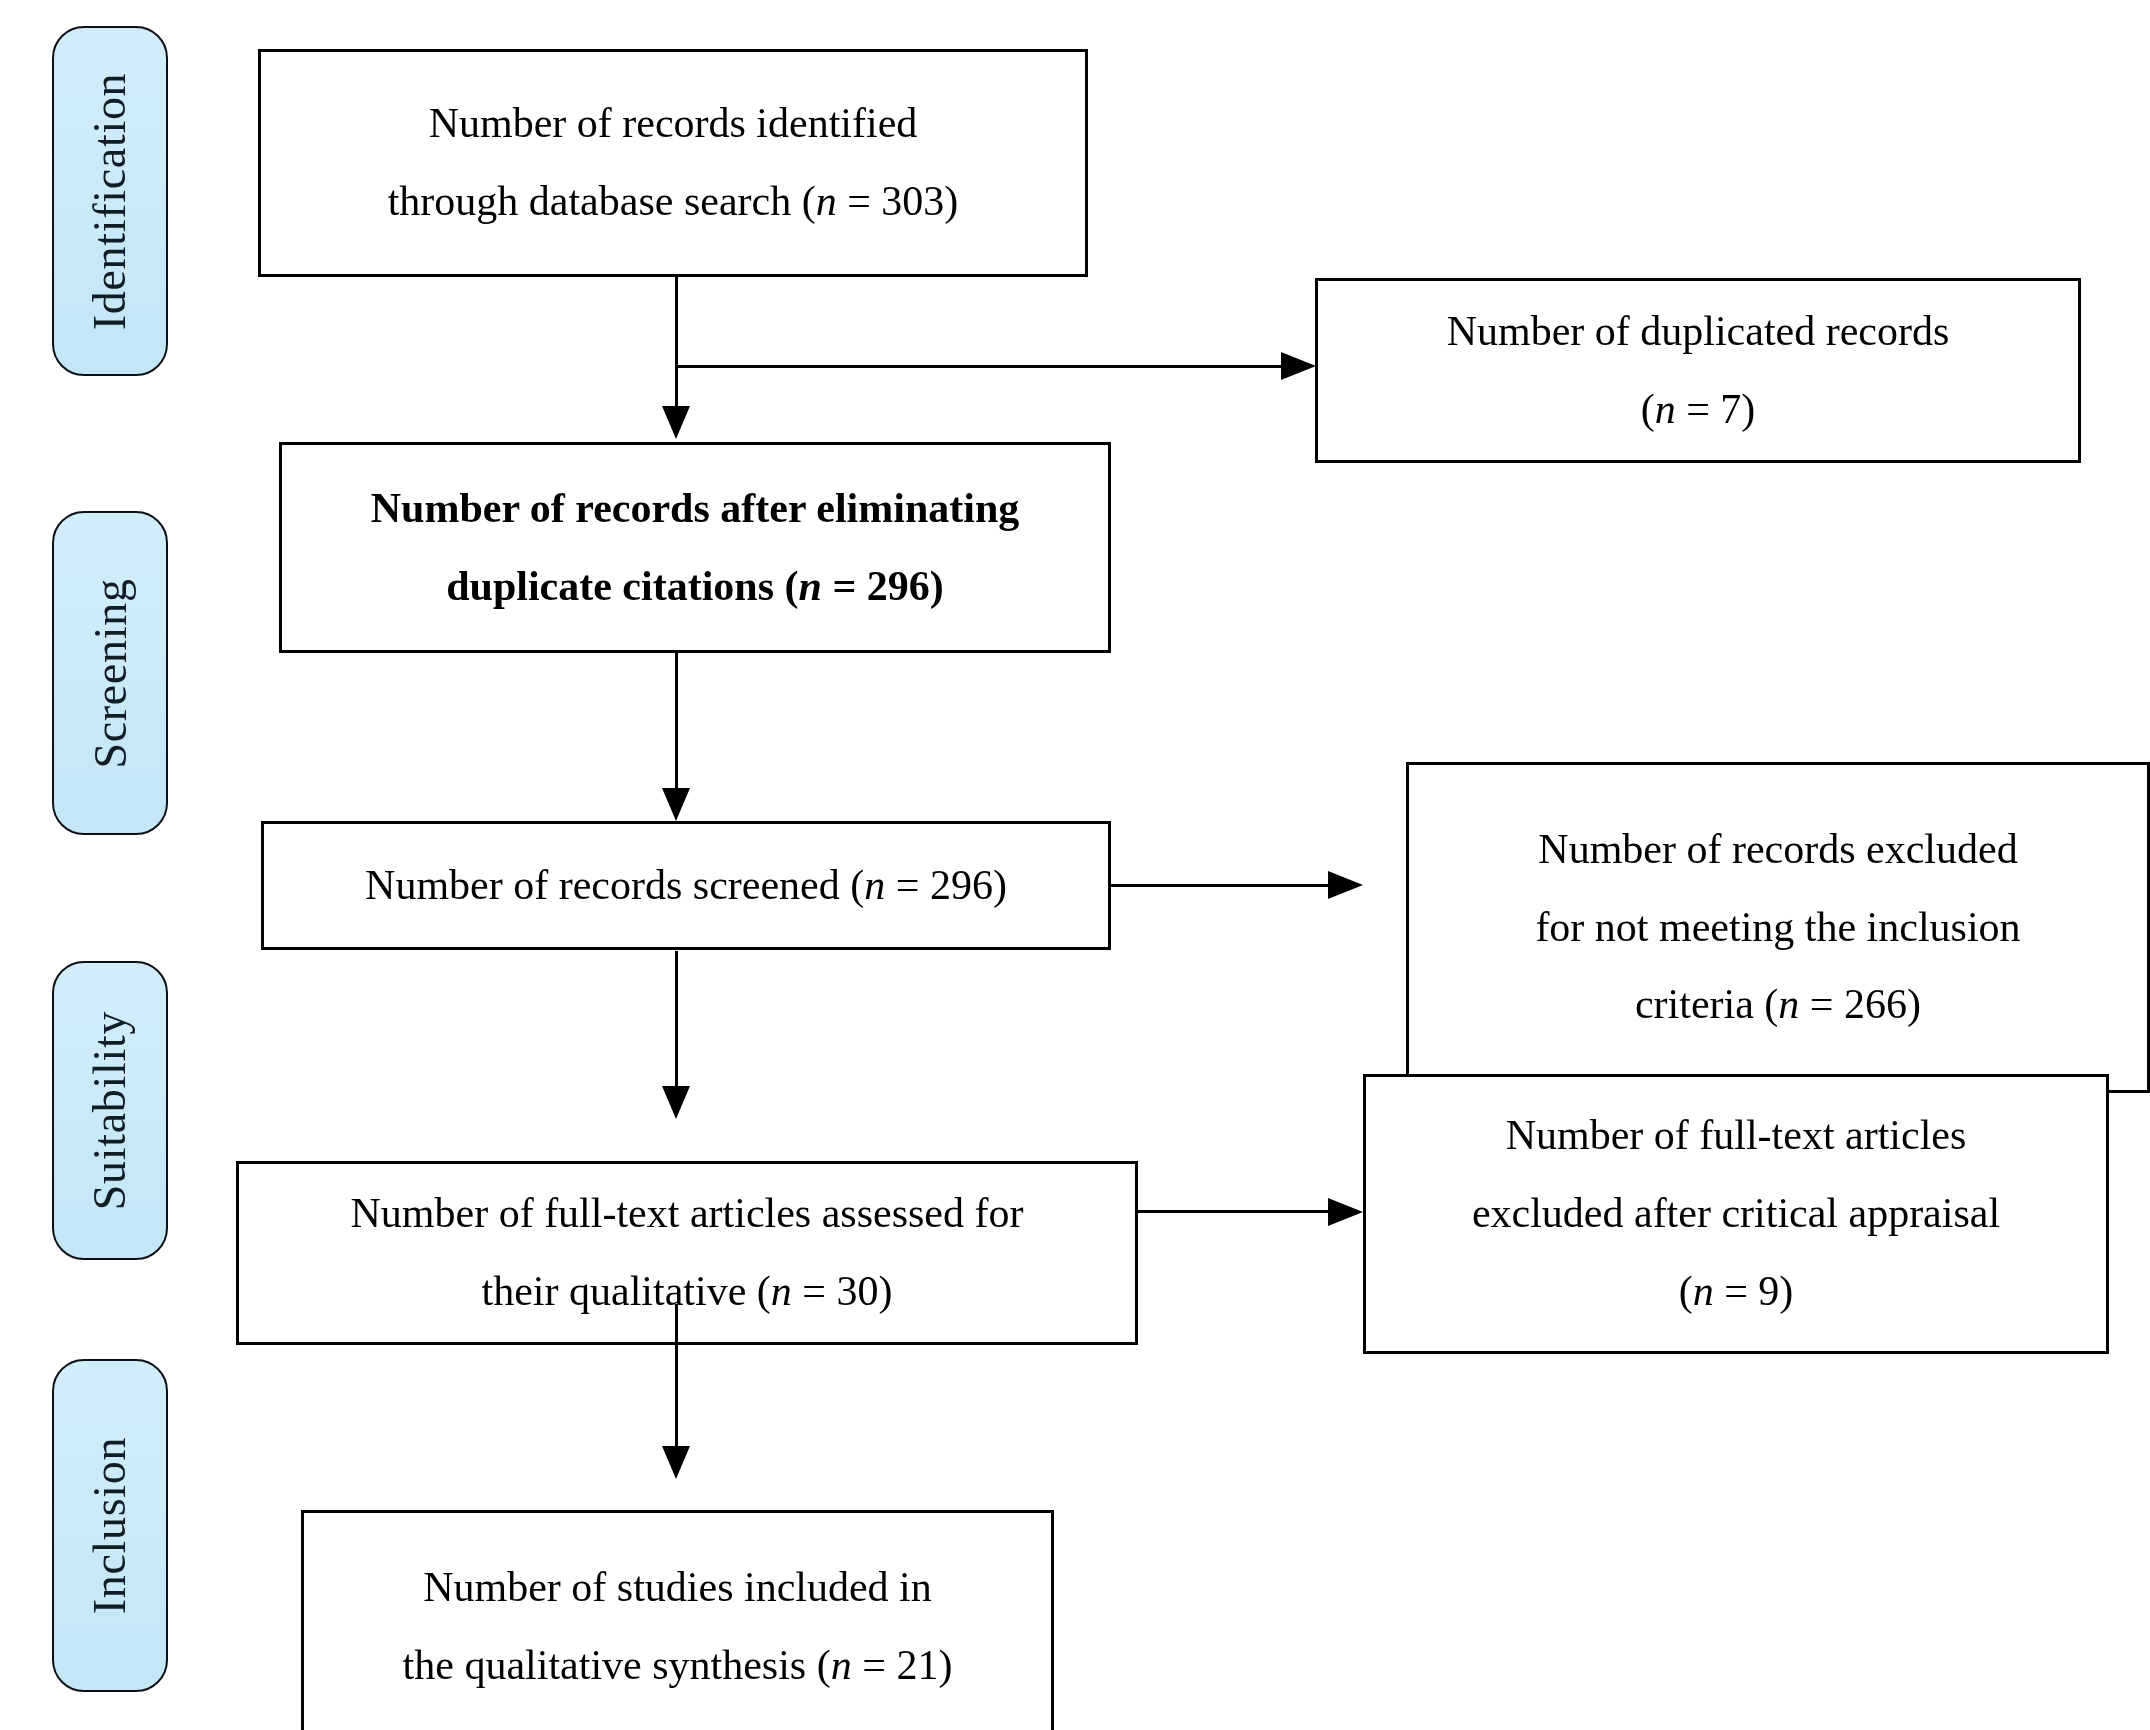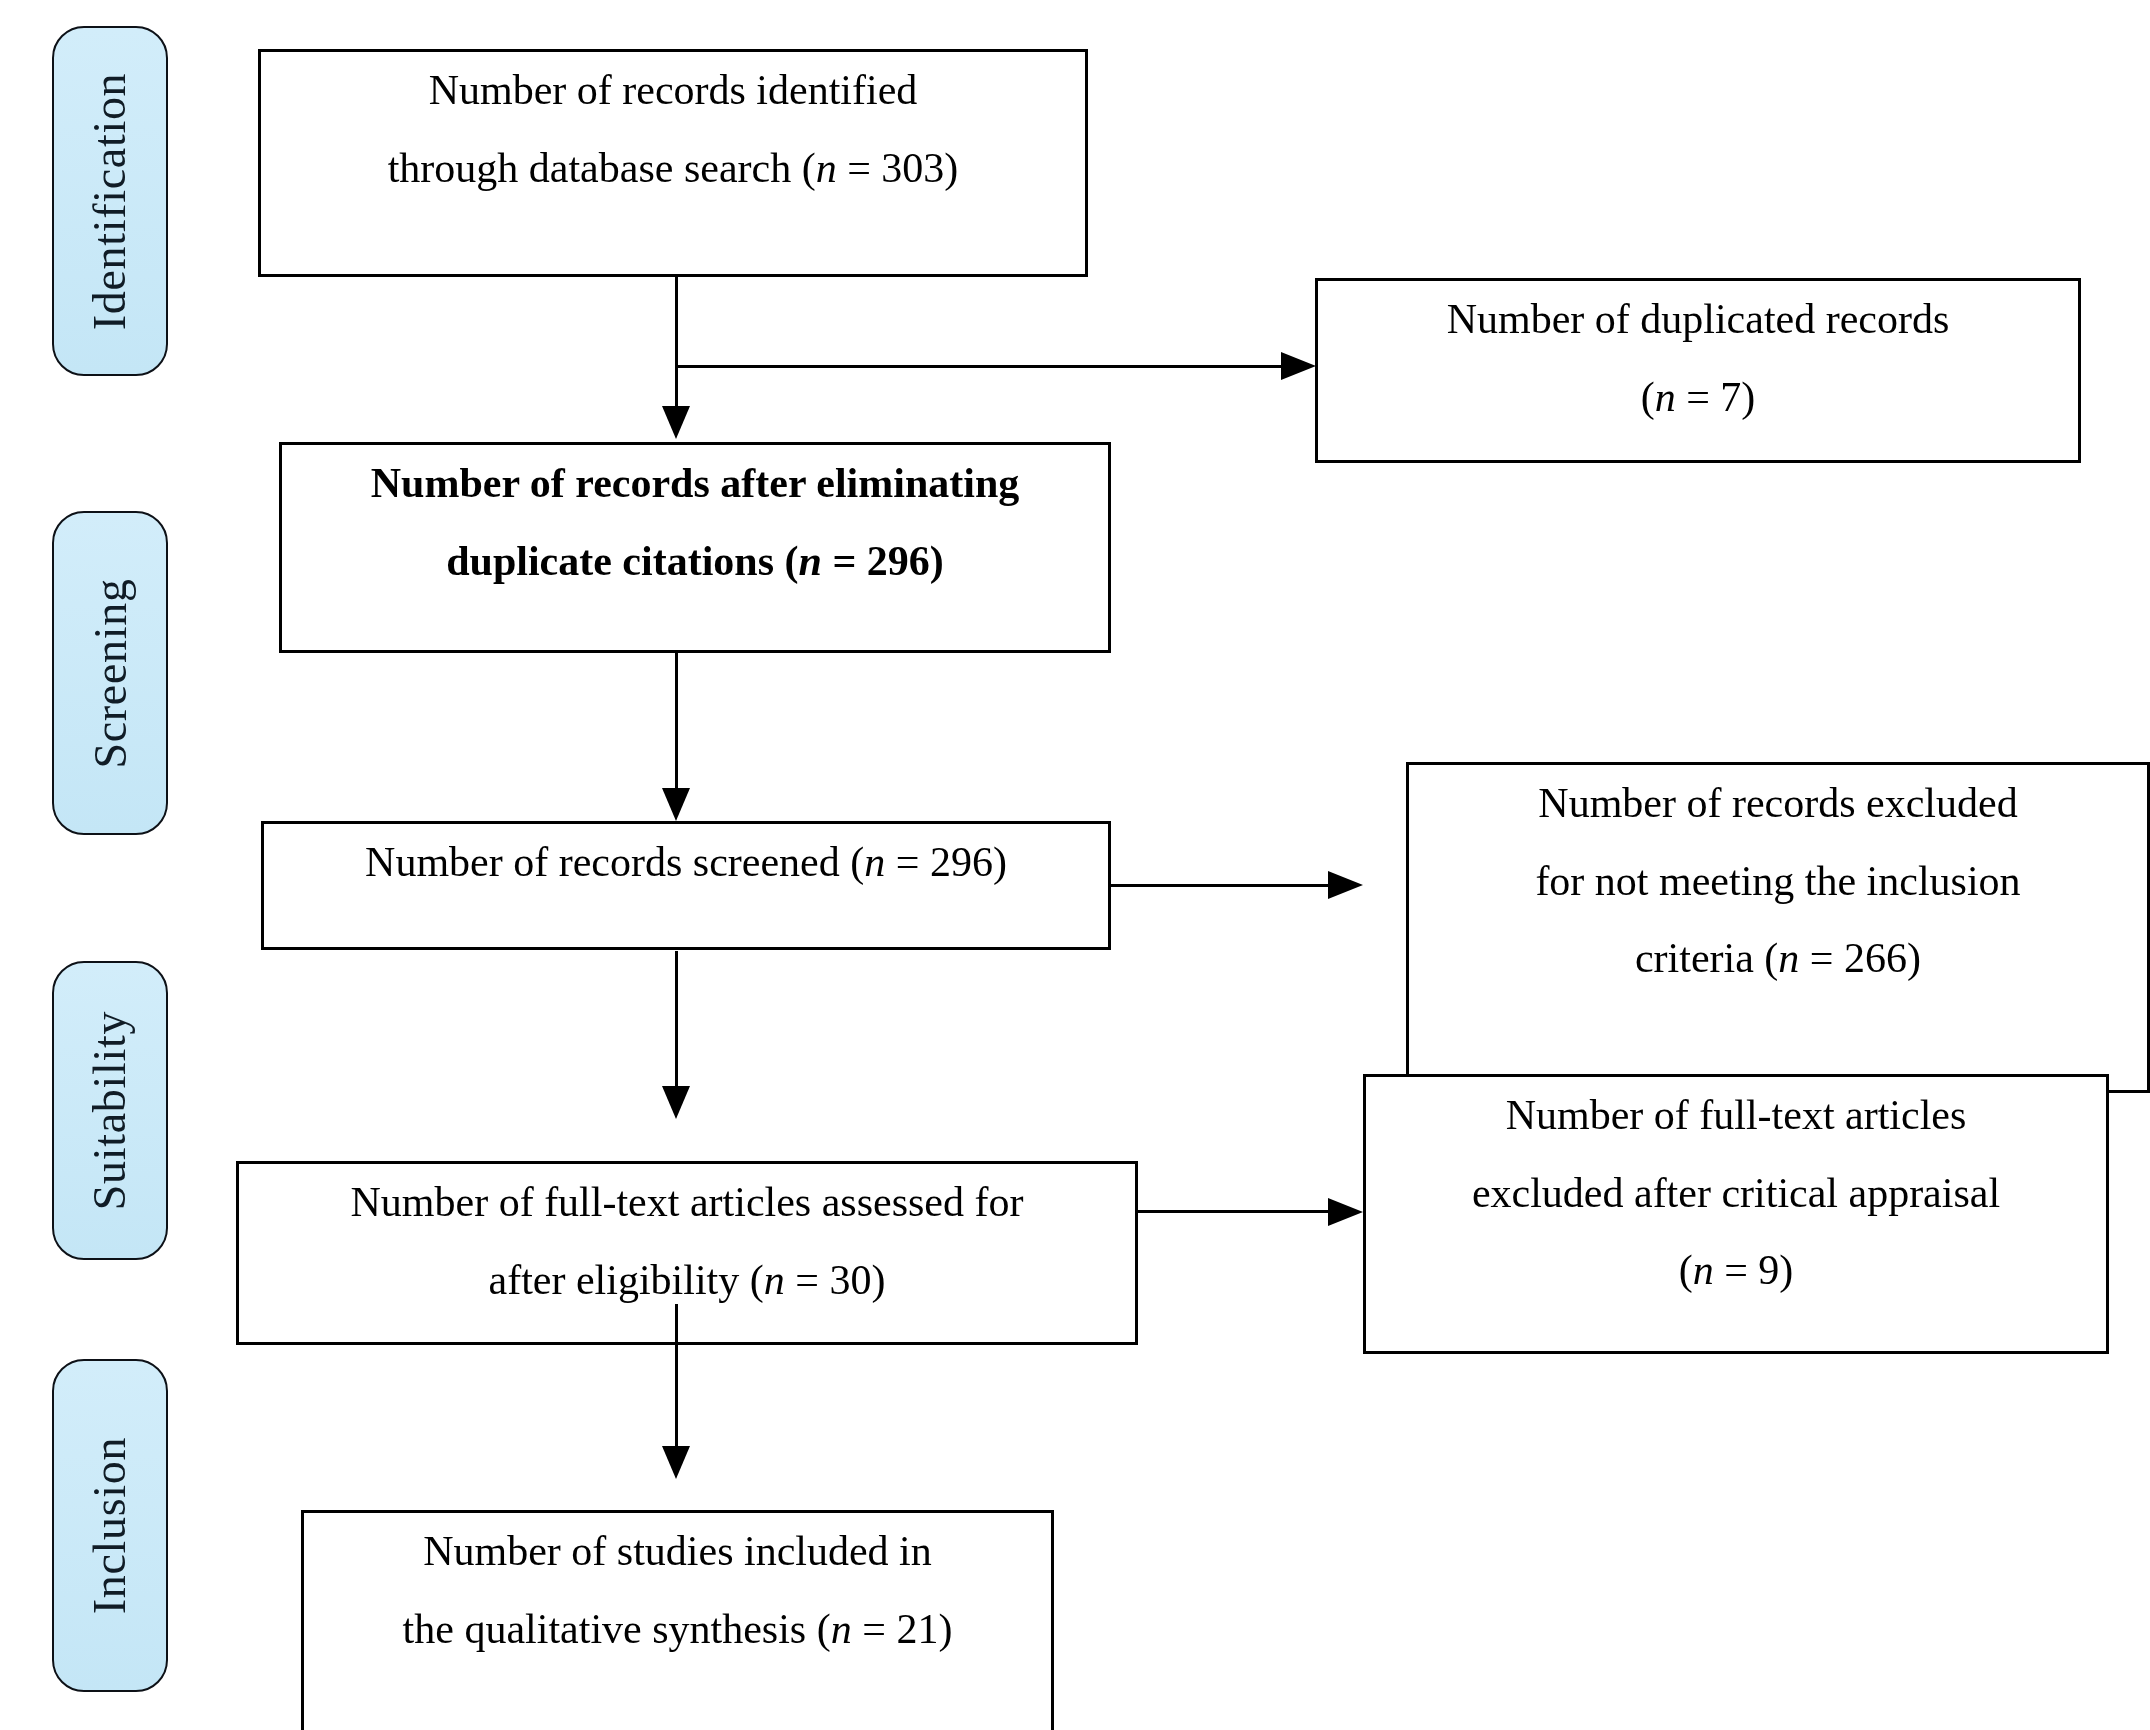--- a/index.html
+++ b/index.html
@@ -26,21 +26,21 @@
     color:#101c26;
     letter-spacing:0.7px;
   }
   
   .fbox {
     position:absolute;
     box-sizing:border-box;
     border:3.3px solid #000000;
     background:#ffffff;
     display:flex; flex-direction:column;
-    align-items:center; justify-content:flex-start;
+    align-items:center; justify-content:center;
     text-align:center;
     font-size:42px;
     line-height:1.85;
     padding:0 20px;
   }
   .fbox .tline { white-space:nowrap; }
   .fbox em { font-style:italic; }
   
   .aline { position:absolute; background:#000000; }
   .ahead-down {
@@ -83,21 +83,21 @@
       <div class="tline"><span>Number of records after eliminating</span></div>
       <div class="tline"><span>duplicate citations (</span><em>n</em><span> = 296)</span></div>
     </div>
 
   <div class="fbox" style="left:261px; top:821px; width:850px; height:129px;">
       <div class="tline"><span>Number of records screened (</span><em>n</em><span> = 296)</span></div>
     </div>
 
   <div class="fbox" style="left:236px; top:1120px; width:902px; height:184px;margin-top:41px;">
       <div class="tline"><span>Number of full-text articles assessed for</span></div>
-      <div class="tline"><span>after eligibility (</span><em>n</em><span> = 30)</span></div>
+      <div class="tline"><span>their qualitative (</span><em>n</em><span> = 30)</span></div>
     </div>
 
   <div class="fbox" style="left:301px; top:1510px; width:753px; height:234px;">
       <div class="tline"><span>Number of studies included in</span></div>
       <div class="tline"><span>the qualitative synthesis (</span><em>n</em><span> = 21)</span></div>
     </div>
 
   <div class="fbox" style="left:1315px; top:278px; width:766px; height:185px;">
       <div class="tline"><span>Number of duplicated records</span></div>
       <div class="tline"><span>(</span><em>n</em><span> = 7)</span></div>

